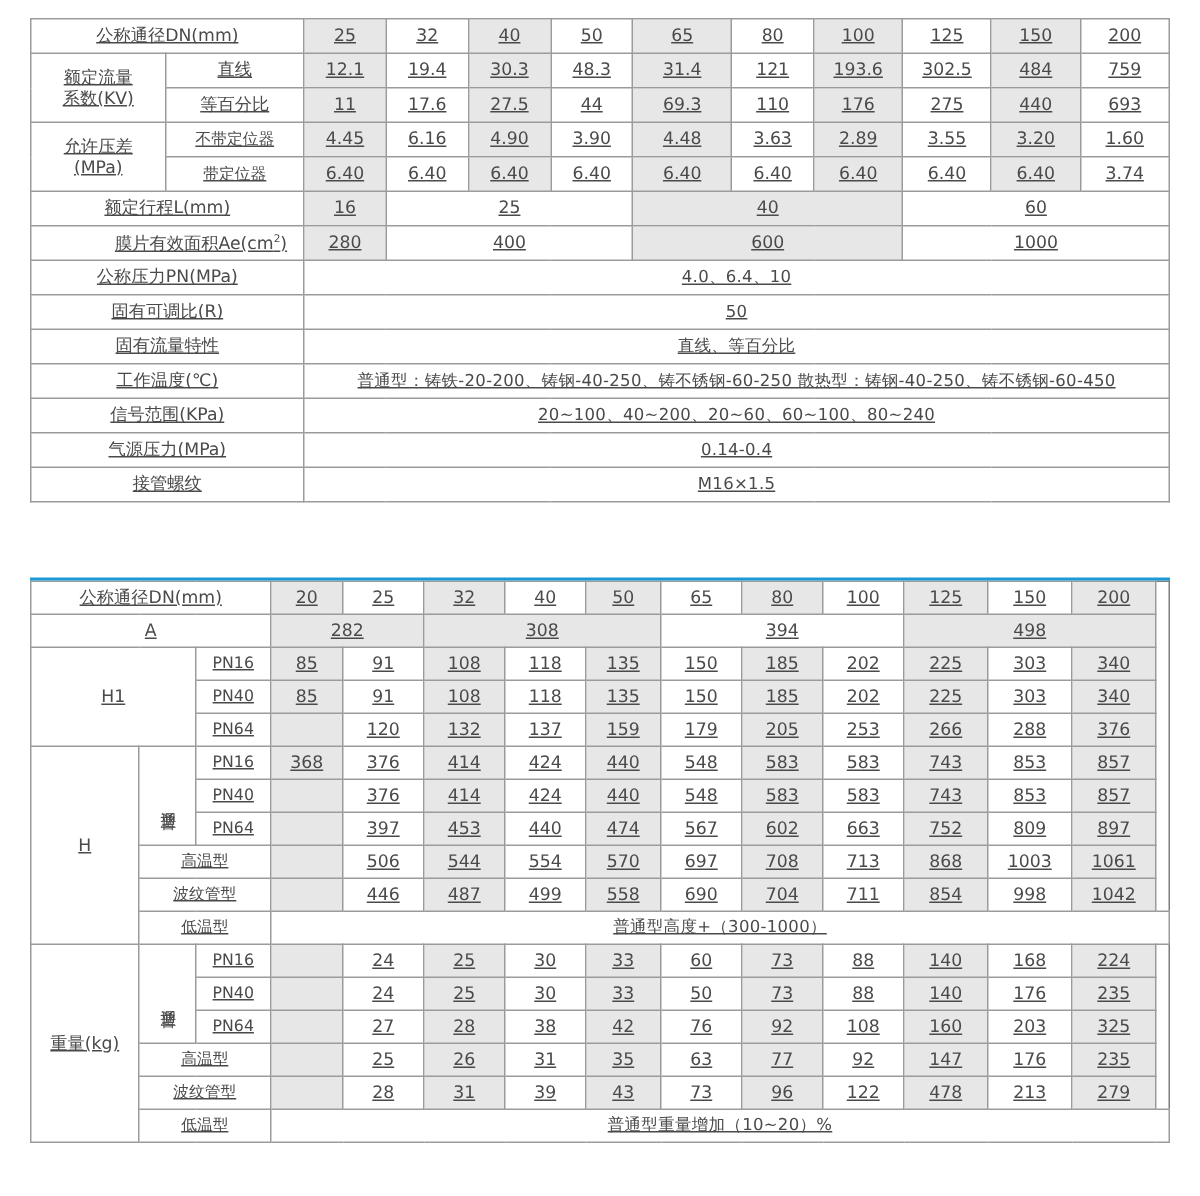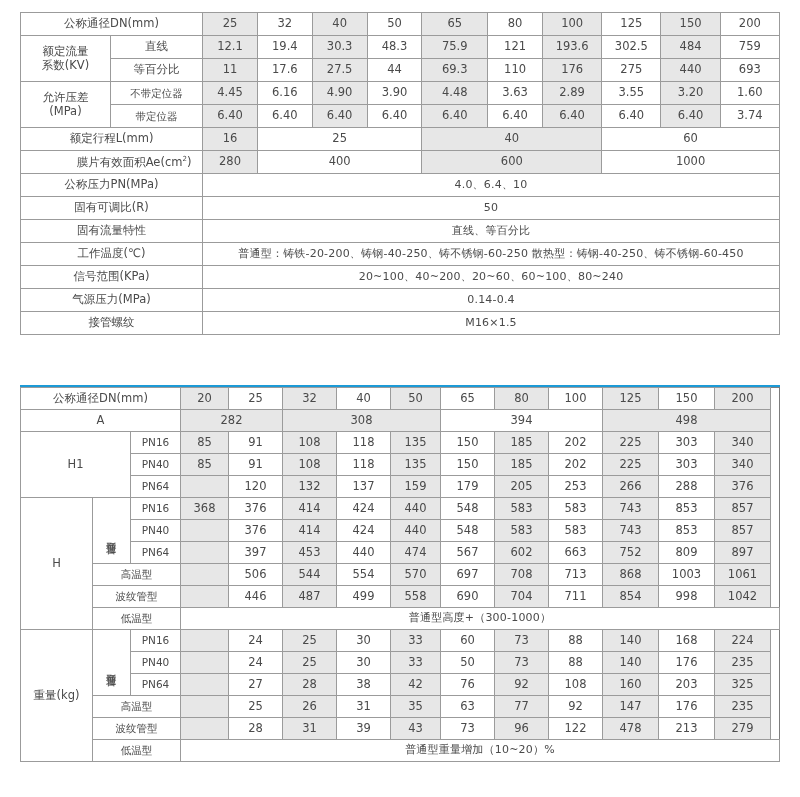--- a/index.html
+++ b/index.html
@@ -62,20 +62,21 @@
   }
 
   
   table.spec {
     border-collapse: collapse;
     table-layout: fixed;
     width: 760px;
     margin: 0 20px;
     font-size: 11px;
     color: #4a4a4a;
+    text-decoration: underline;
   }
   table.spec td {
     border: 1px solid #9b9b9b;
     text-align: center;
     vertical-align: middle;
     padding: 0 2px;
     line-height: 1.15;
     white-space: nowrap;
     overflow: hidden;
   }
@@ -153,21 +154,21 @@
           <td class="shade num">150</td>
           <td class="plain num">200</td>
         </tr>
         <tr>
           <td rowspan="2" class="plain lbl">额定流量<br>系数(KV)</td>
           <td class="plain lbl" style="height: 22px;">直线</td>
           <td class="shade num">12.1</td>
           <td class="plain num">19.4</td>
           <td class="shade num">30.3</td>
           <td class="plain num">48.3</td>
-          <td class="shade num">75.9</td>
+          <td class="shade num">31.4</td>
           <td class="plain num">121</td>
           <td class="shade num">193.6</td>
           <td class="plain num">302.5</td>
           <td class="shade num">484</td>
           <td class="plain num">759</td>
         </tr>
         <tr>
           <td class="plain lbl" style="height: 22px;">等百分比</td>
           <td class="shade num">11</td>
           <td class="plain num">17.6</td>

